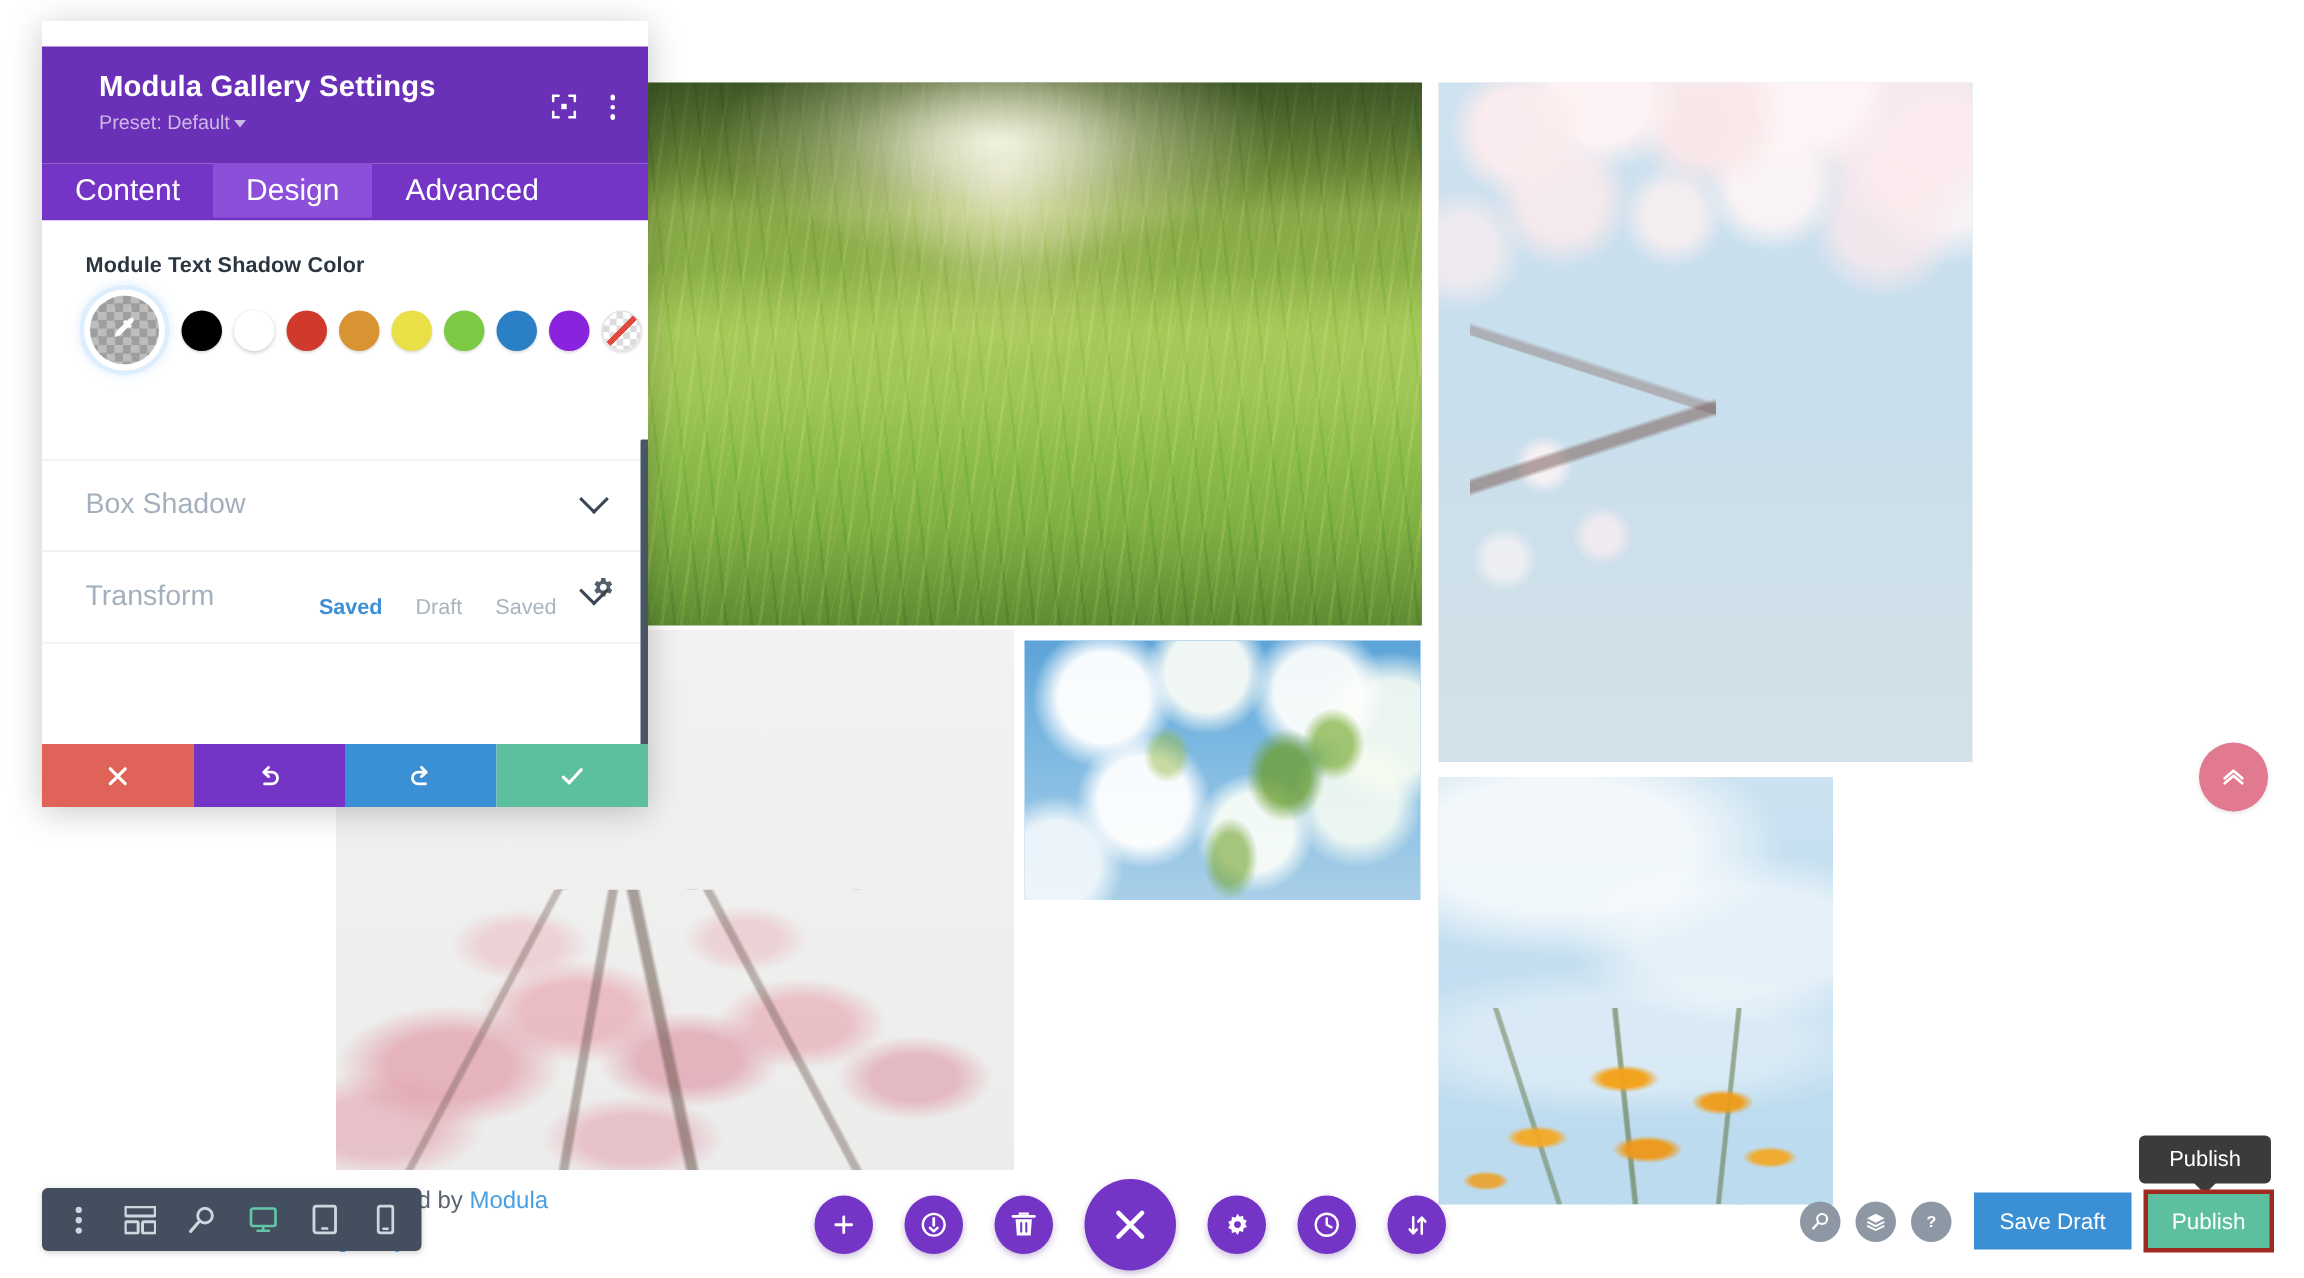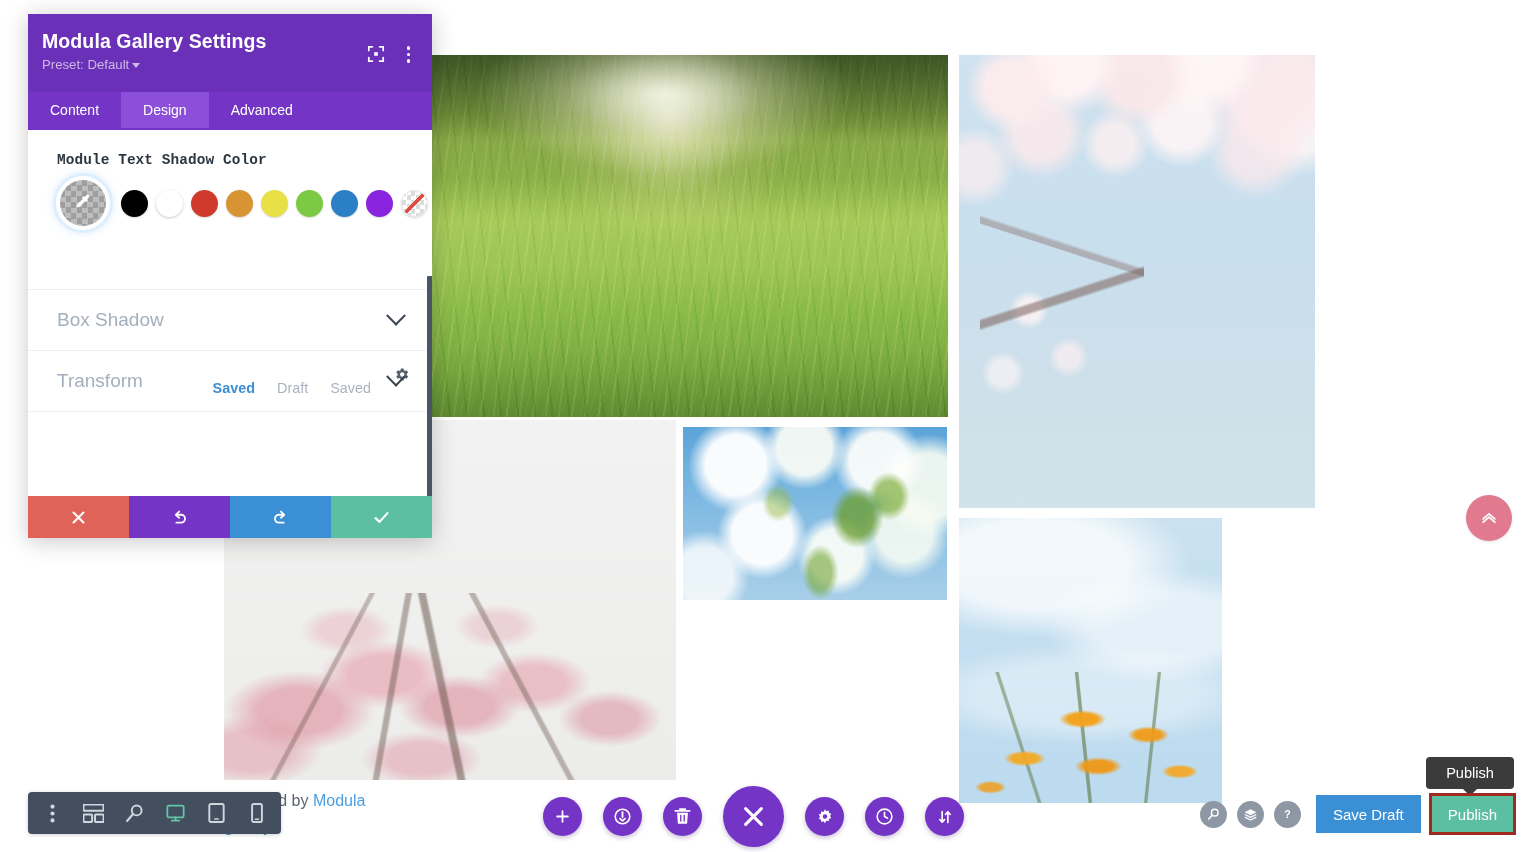--- a/index.html
+++ b/index.html
@@ -200,23 +200,24 @@
     position: absolute;
     left: 28px; top: 14px;
     width: 404px; height: 524px;
     background: #ffffff;
     box-shadow: 0 3px 22px rgba(0,0,0,0.22);
     display: flex; flex-direction: column;
     overflow: visible;
   }
   .modal-header {
     background: #6a30b8;
-    padding: 14px 20px 10px 14px;
+    padding: 14px 20px 10px 38px;
     position: relative;
     height: 78px;
+    margin-top: 17px;
   }
   .modal-title {
     color: #ffffff;
     font-size: 19.5px;
     font-weight: bold;
     letter-spacing: 0.1px;
     line-height: 26px;
     margin: 0;
   }
   .modal-preset {
@@ -246,39 +247,38 @@
   .modal-tabs {
     display: flex;
     background: #7435c6;
     height: 38px;
   }
   .tab {
     padding: 0 22px;
     height: 36px;
     display: flex; align-items: center;
     color: #ffffff;
-    font-size: 14px;
+    font-size: 20px;
     cursor: pointer;
     white-space: nowrap;
   }
   .tab.active { background: #8b4fd9; }
 
   .modal-body {
     flex: 1;
     background: #ffffff;
     overflow: hidden;
     position: relative;
   }
   .field-label {
     font-size: 14.4px;
     color: #2b3641;
     font-weight: bold;
     padding: 22px 0 0 29px;
     letter-spacing: 0.1px;
-    font-family: Liberation Mono, monospace;
   }
 
   .swatch-row {
     display: flex;
     align-items: center;
     gap: 8px;
     padding: 12px 0 0 30px;
   }
   .swatch {
     width: 27px; height: 27px;

